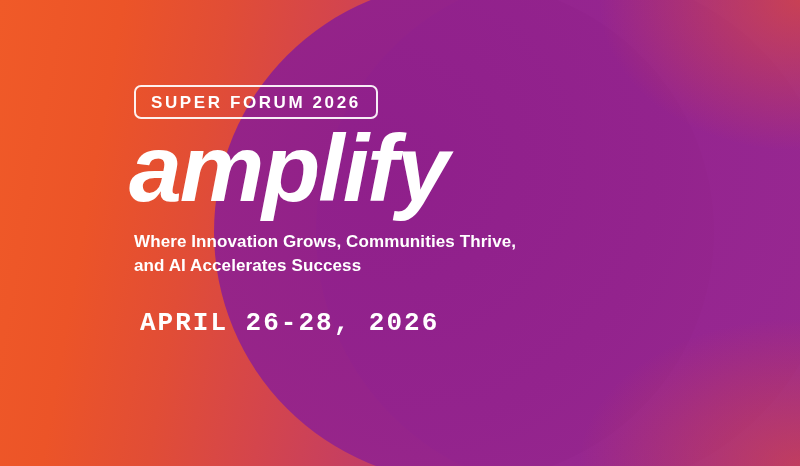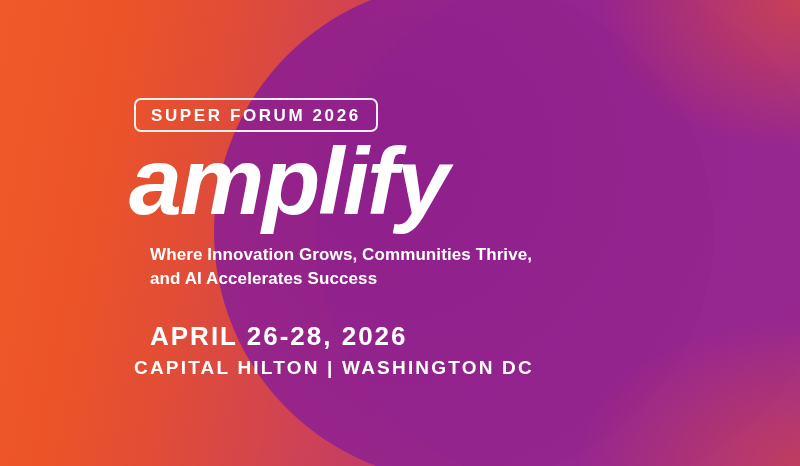--- a/index.html
+++ b/index.html
@@ -83,21 +83,21 @@
       radial-gradient(ellipse 280px 210px at 100% 0%,
         rgba(240, 84, 34, 0.55) 0%, rgba(240, 84, 34, 0.0) 72%),
       radial-gradient(ellipse 300px 200px at 100% 100%,
         rgba(240, 84, 34, 0.45) 0%, rgba(240, 84, 34, 0.0) 74%);
   }
 
   
   .content {
     position: absolute;
     left: 134px;
-    top: 98px;
+    top: 85px;
     width: 430px;
     color: #ffffff;
   }
 
   .badge {
     display: inline-block;
     border: 2px solid rgba(255, 255, 255, 0.92);
     border-radius: 7px;
     padding: 7px 15px 6px 15px;
     font-size: 17px;
@@ -112,36 +112,37 @@
     margin: 7px 0 0 -5px;
     font-size: 95px;
     font-weight: bold;
     line-height: 0.9;
     letter-spacing: -2.0px;
     color: #ffffff;
     font-style: italic;
   }
 
   .tagline {
-    margin: 18px 0 0 16px;
+    margin: 18px 0 0 0;
     font-size: 17px;
     font-weight: bold;
     line-height: 24px;
     letter-spacing: 0.1px;
     color: #ffffff;
     max-width: 400px;
   }
 
   .date-line {
-    margin: 32px 0 0 16px;
+    margin: 32px 0 0 6px;
     font-size: 26px;
     font-weight: bold;
     letter-spacing: 2.0px;
     line-height: 1.05;
     color: #ffffff;
+    font-family: Liberation Mono, monospace;
   }
 
   .venue-line {
     margin: 8px 0 0 0;
     font-size: 19px;
     font-weight: bold;
     letter-spacing: 2.2px;
     line-height: 1.05;
     color: #ffffff;
   }
@@ -161,17 +162,16 @@
   <div class="content">
 
     <div class="badge">SUPER FORUM 2026</div>
 
     <div class="wordmark">amplify</div>
 
     <div class="tagline">Where Innovation Grows, Communities Thrive, and AI Accelerates Success</div>
 
     <div class="date-line">APRIL 26-28, 2026</div>
 
-    <div class="venue-line">CAPITAL HILTON | WASHINGTON DC</div>
 
   </div>
 
 </div>
 
 </body></html>

